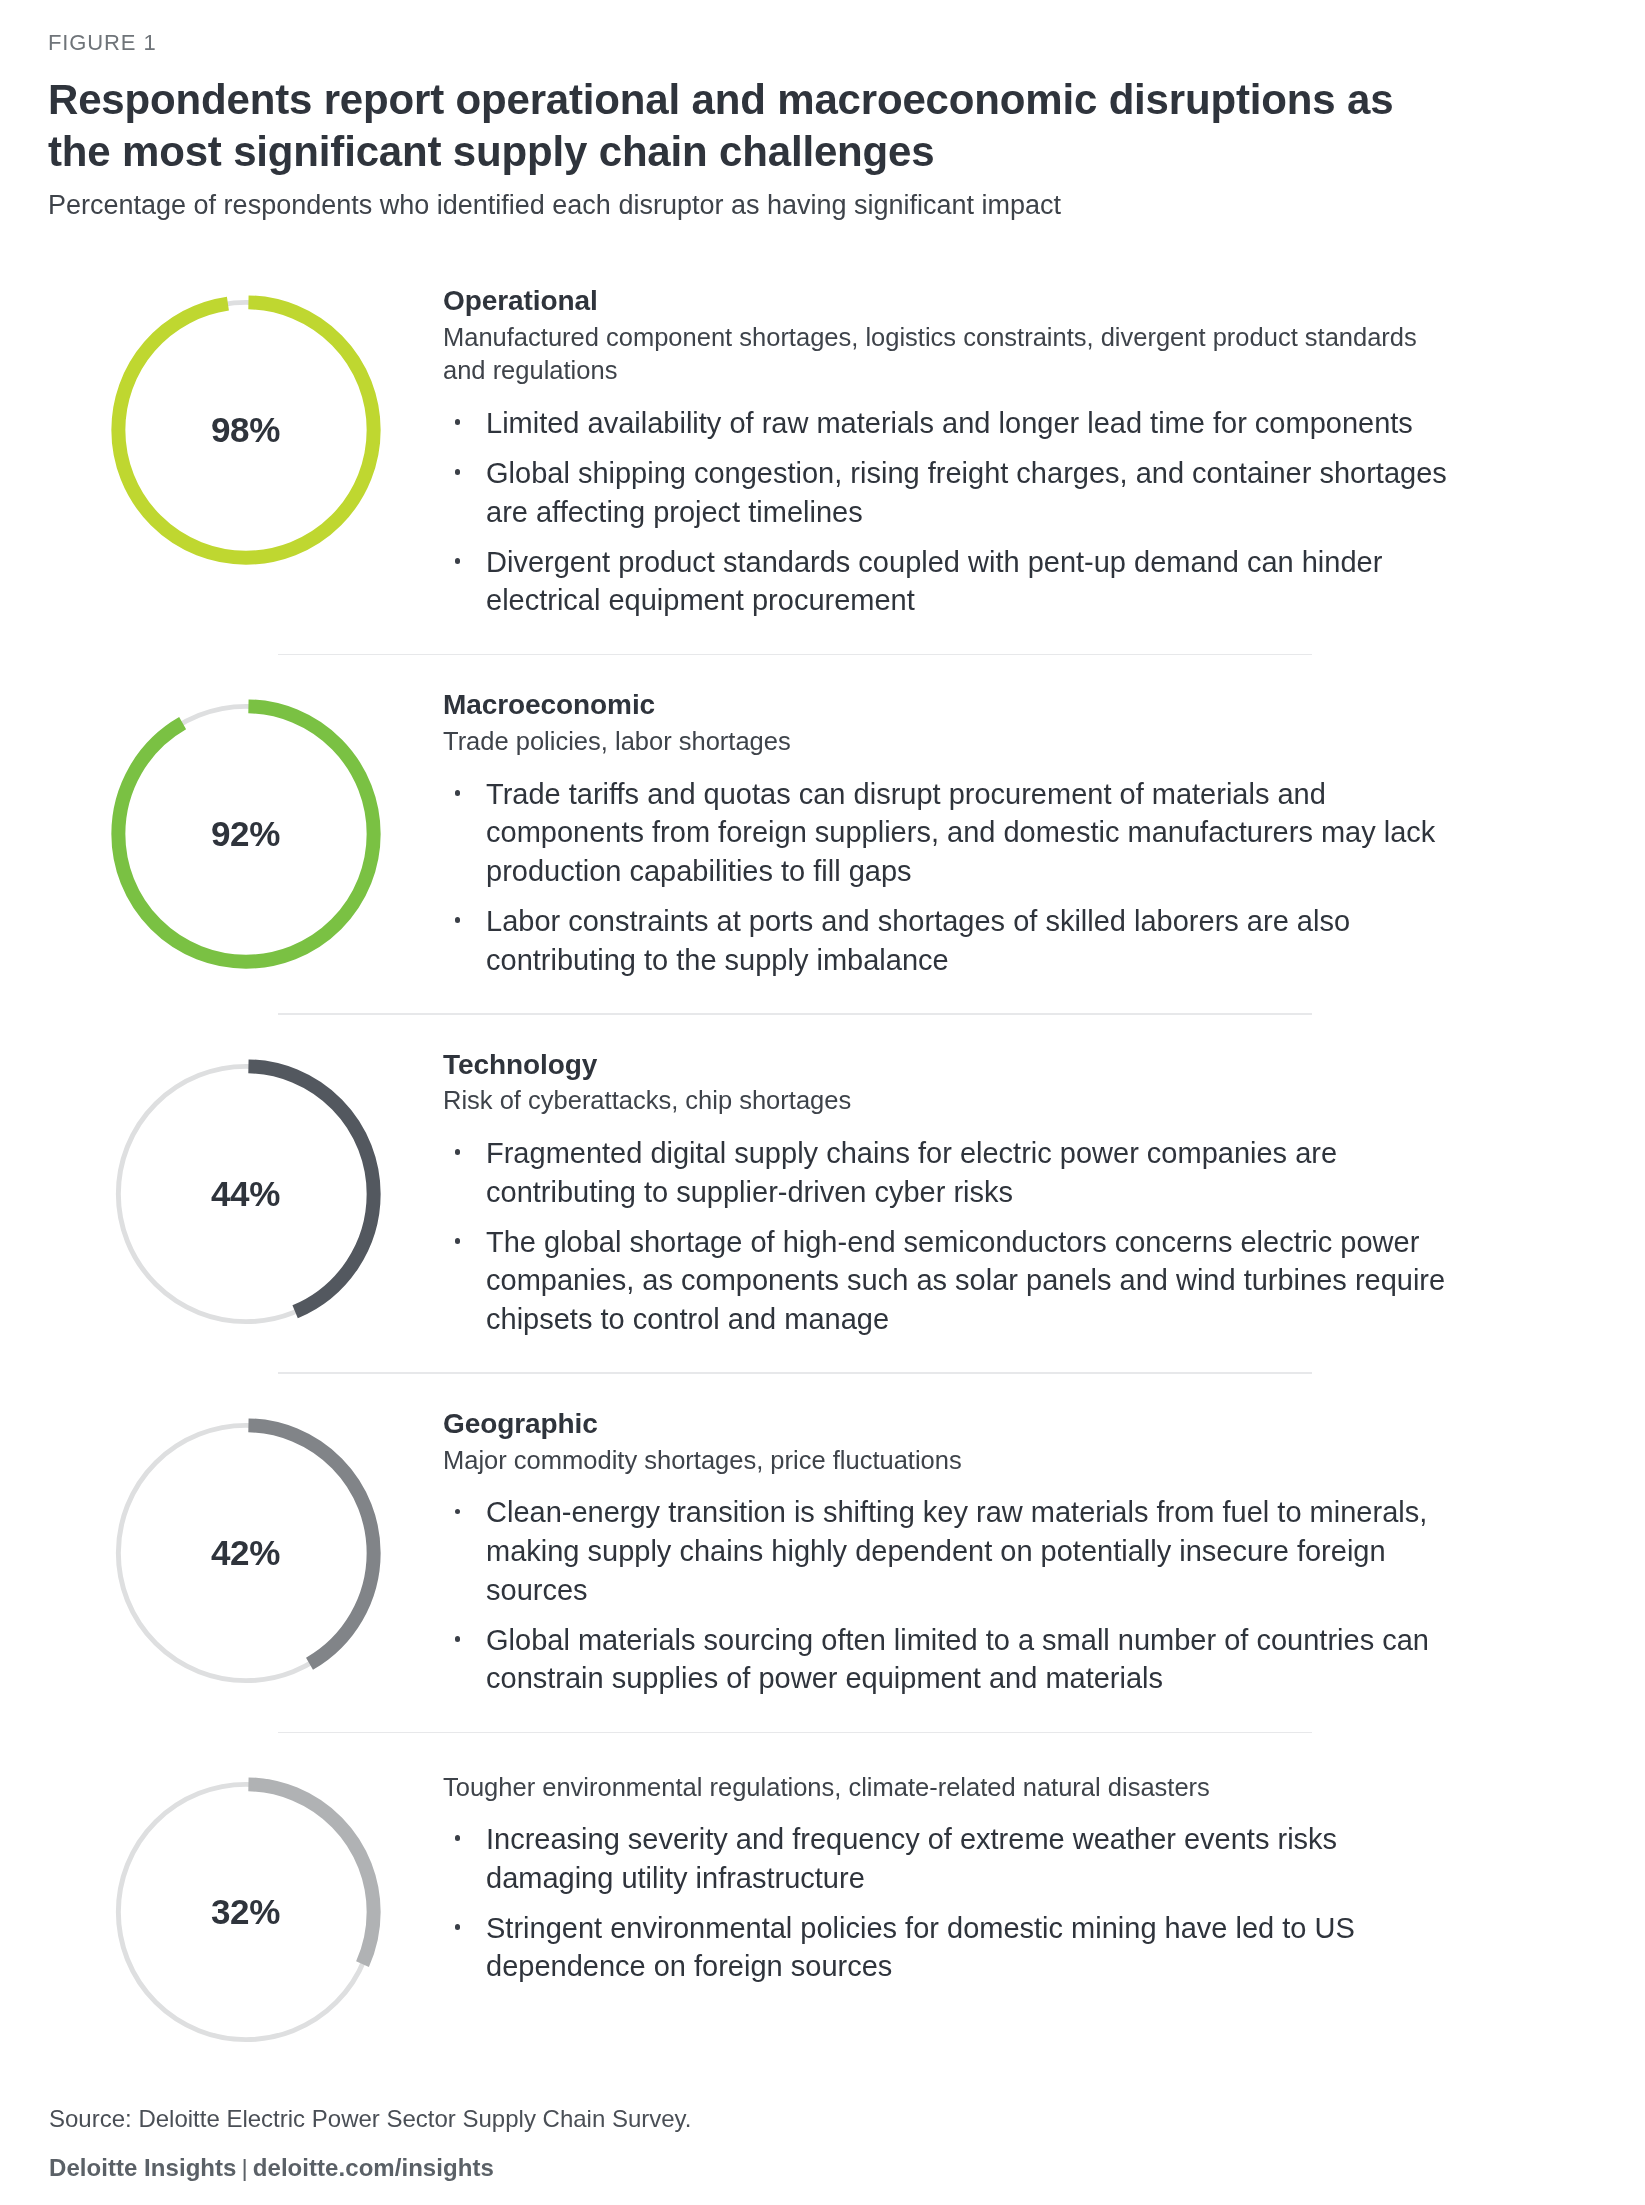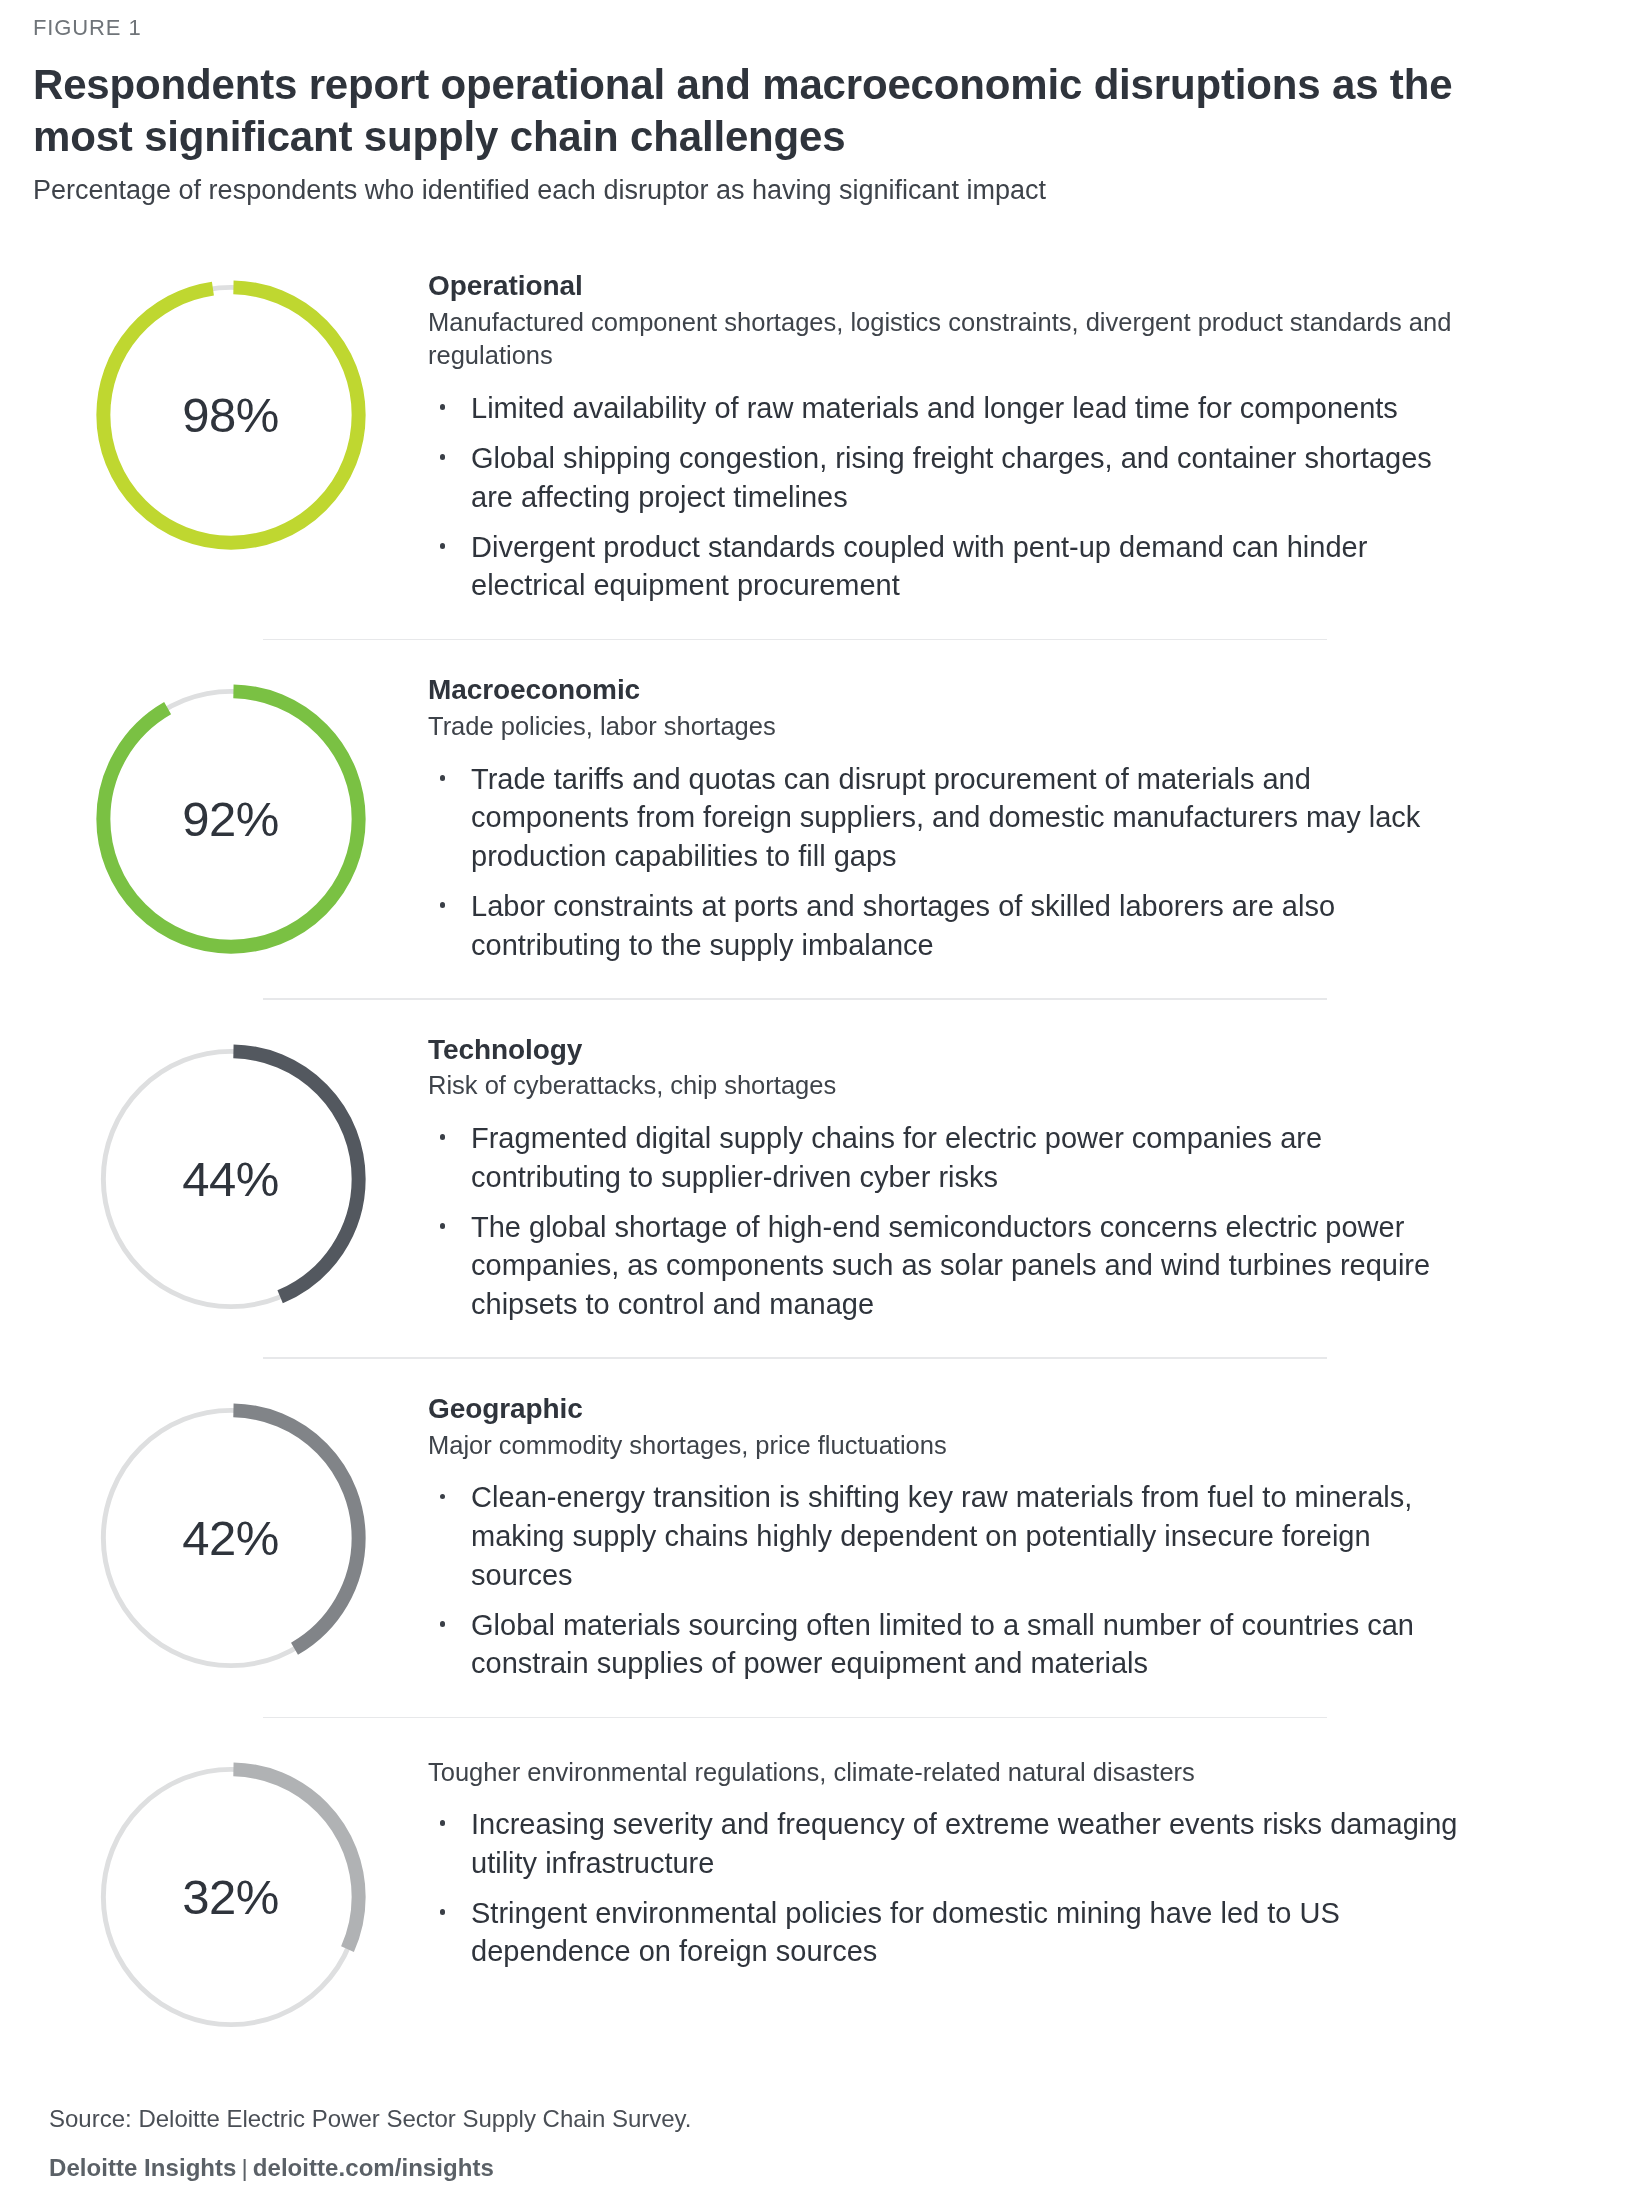--- a/index.html
+++ b/index.html
@@ -13,21 +13,21 @@
   body {
     font-family: "Liberation Sans", "DejaVu Sans", sans-serif;
     color: #3a3f47;
     position: relative;
     overflow: hidden;
   }
 
   .page {
     width: 1508px;
     height: 2205px;
-    padding: 0;
+    padding: 15px;
     position: relative;
   }
 
   
   .header {
     padding: 15px 33px 0 33px;
   }
 
   .figure-label {
     font-size: 22px;
@@ -99,22 +99,22 @@
     height: 280px;
     transform: rotate(-90deg);
   }
 
   .donut-value {
     position: absolute;
     left: 0; right: 0; top: 0; bottom: 0;
     display: flex;
     align-items: center;
     justify-content: center;
-    font-size: 49px;
-    font-weight: 400;
+    font-size: 35px;
+    font-weight: 700;
     color: #2f343c;
     letter-spacing: -0.01em;
   }
 
   
   .text-cell {
     flex: 1 1 auto;
     padding-top: 0px;
     max-width: 1152px;
   }

